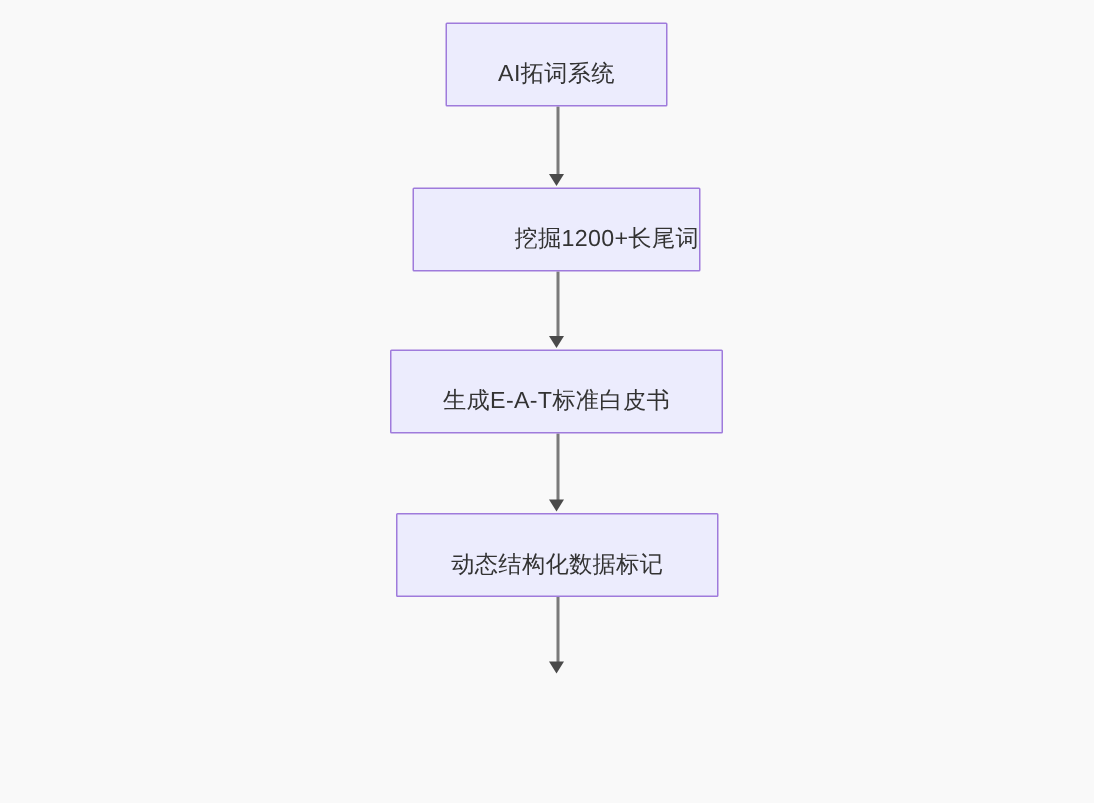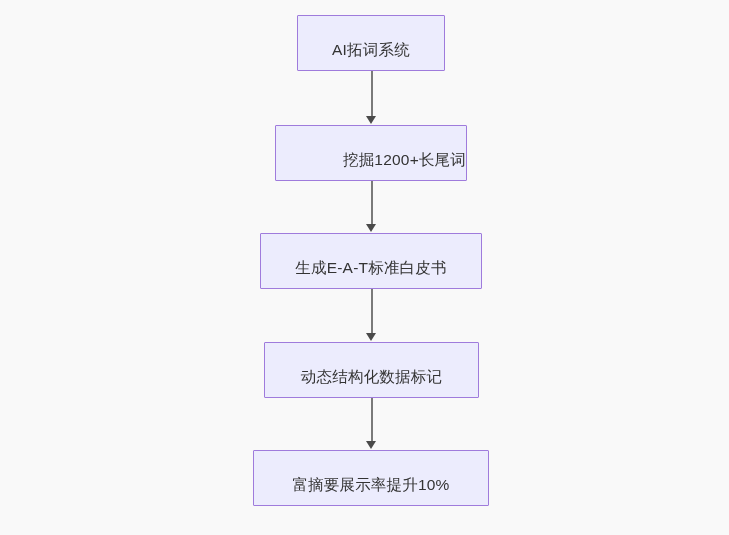--- a/index.html
+++ b/index.html
@@ -102,17 +102,14 @@
   </div>
 
   <div class="flow-node" style="left:264px; top:342px; width:215px; height:56px;">
     <span class="node-label">动态结构化数据标记</span>
   </div>
 
   <div class="flow-node" style="left:260px; top:233px; width:222px; height:56px;">
     <span class="node-label">生成E-A-T标准白皮书</span>
   </div>
 
-  <div class="flow-node" style="left:253px; top:450px; width:236px; height:56px;">
-    <span class="node-label">富摘要展示率提升10%</span>
-  </div>
 
 </div>
 
 </body></html>

